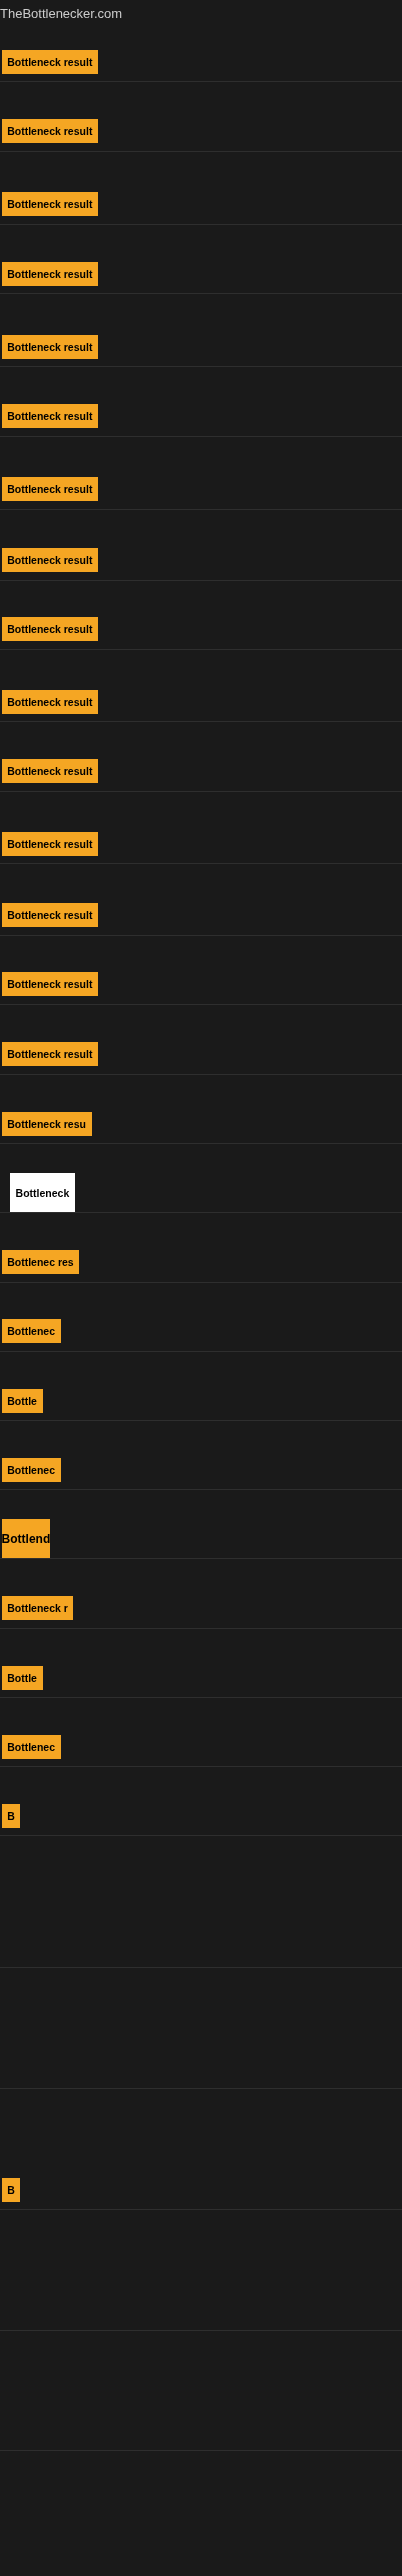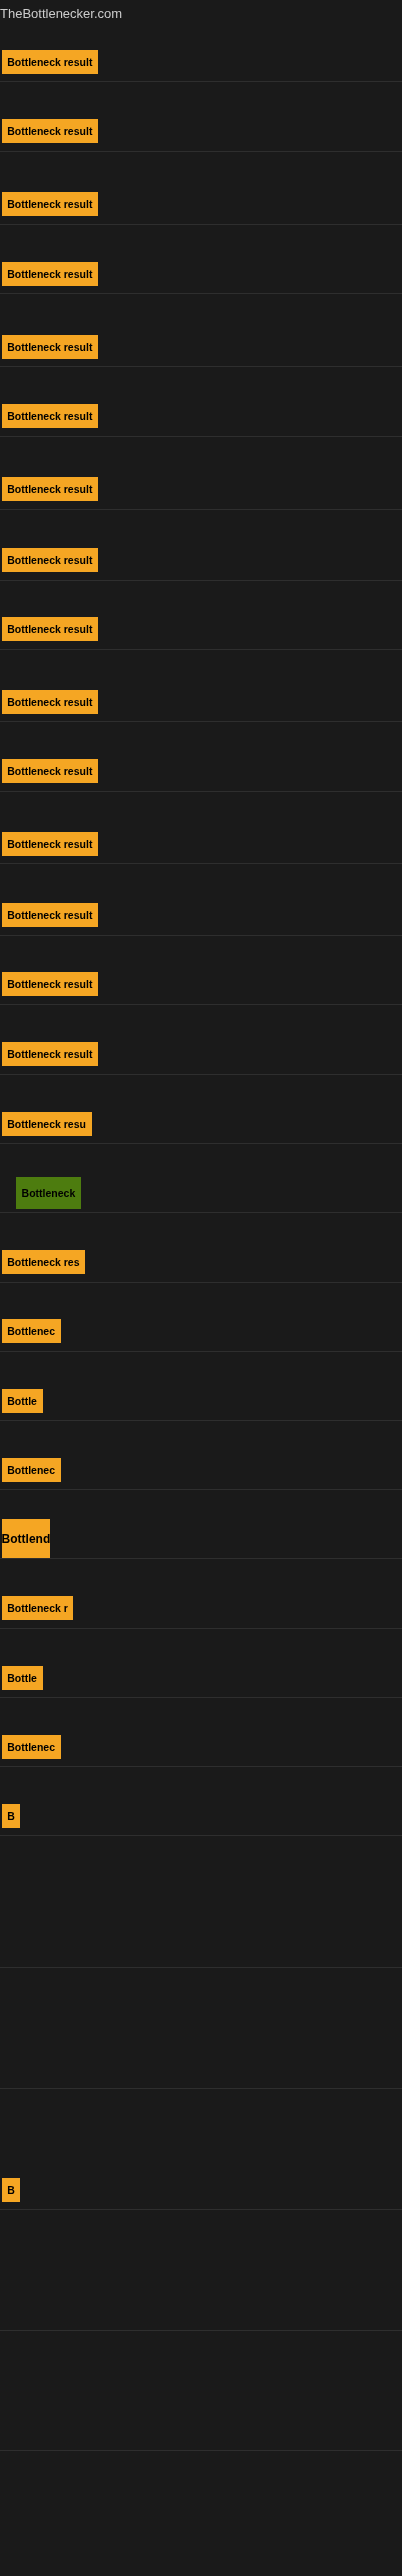--- a/index.html
+++ b/index.html
@@ -67,24 +67,24 @@
       <div style="position: absolute; top: 968px; left: 0px; width: 403px; height: 32px; display: flex; align-items: center;">
         <div style="background-color: rgb(245, 166, 35); color: rgb(0, 0, 0); font-size: 10.5px; font-weight: bold; padding: 4px 5.6px; white-space: nowrap; overflow: hidden; max-width: 121px; height: 24px; display: flex; align-items: center; margin-left: 1.6px;">Bottleneck result</div>
       </div>
       <div style="position: absolute; top: 1038px; left: 0px; width: 403px; height: 32px; display: flex; align-items: center;">
         <div style="background-color: rgb(245, 166, 35); color: rgb(0, 0, 0); font-size: 10.5px; font-weight: bold; padding: 4px 5.6px; white-space: nowrap; overflow: hidden; max-width: 121px; height: 24px; display: flex; align-items: center; margin-left: 1.6px;">Bottleneck result</div>
       </div>
       <div style="position: absolute; top: 1108px; left: 0px; width: 403px; height: 32px; display: flex; align-items: center;">
         <div style="background-color: rgb(245, 166, 35); color: rgb(0, 0, 0); font-size: 10.5px; font-weight: bold; padding: 4px 5.6px; white-space: nowrap; overflow: hidden; max-width: 105px; height: 24px; display: flex; align-items: center; margin-left: 1.6px;">Bottleneck resu</div>
       </div>
       <div style="position: absolute; top: 1177px; left: 0px; width: 403px; height: 32px; display: flex; align-items: center;">
-        <div style="background-color: #4d7c0f; color: rgb(0, 0, 0); font-size: 10.5px; font-weight: bold; padding: 4px 5.6px; white-space: nowrap; overflow: hidden; max-width: 81px; height: 32px; display: flex; align-items: center; margin-left: 16px;">Bottleneck</div>
+        <div style="background-color: #ffffff; color: rgb(0, 0, 0); font-size: 10.5px; font-weight: bold; padding: 4px 5.6px; white-space: nowrap; overflow: hidden; max-width: 81px; height: 40px; display: flex; align-items: center; margin-left: 10px;">Bottleneck</div>
       </div>
       <div style="position: absolute; top: 1246px; left: 0px; width: 403px; height: 32px; display: flex; align-items: center;">
-        <div style="background-color: rgb(245, 166, 35); color: rgb(0, 0, 0); font-size: 10.5px; font-weight: bold; padding: 4px 5.6px; white-space: nowrap; overflow: hidden; max-width: 97px; height: 24px; display: flex; align-items: center; margin-left: 1.6px;">Bottleneck res</div>
+        <div style="background-color: rgb(245, 166, 35); color: rgb(0, 0, 0); font-size: 10.5px; font-weight: bold; padding: 4px 5.6px; white-space: nowrap; overflow: hidden; max-width: 97px; height: 24px; display: flex; align-items: center; margin-left: 1.6px;">Bottlenec res</div>
       </div>
       <div style="position: absolute; top: 1315px; left: 0px; width: 403px; height: 32px; display: flex; align-items: center;">
         <div style="background-color: rgb(245, 166, 35); color: rgb(0, 0, 0); font-size: 10.5px; font-weight: bold; padding: 4px 5.6px; white-space: nowrap; overflow: hidden; max-width: 74px; height: 24px; display: flex; align-items: center; margin-left: 1.6px;">Bottlenec</div>
       </div>
       <div style="position: absolute; top: 1385px; left: 0px; width: 403px; height: 32px; display: flex; align-items: center;">
         <div style="background-color: rgb(245, 166, 35); color: rgb(0, 0, 0); font-size: 10.5px; font-weight: bold; padding: 4px 5.6px; white-space: nowrap; overflow: hidden; max-width: 56px; height: 24px; display: flex; align-items: center; margin-left: 1.6px;">Bottle</div>
       </div>
       <div style="position: absolute; top: 1454px; left: 0px; width: 403px; height: 32px; display: flex; align-items: center;">
         <div style="background-color: rgb(245, 166, 35); color: rgb(0, 0, 0); font-size: 10.5px; font-weight: bold; padding: 4px 5.6px; white-space: nowrap; overflow: hidden; max-width: 74px; height: 24px; display: flex; align-items: center; margin-left: 1.6px;">Bottlenec</div>
       </div>

